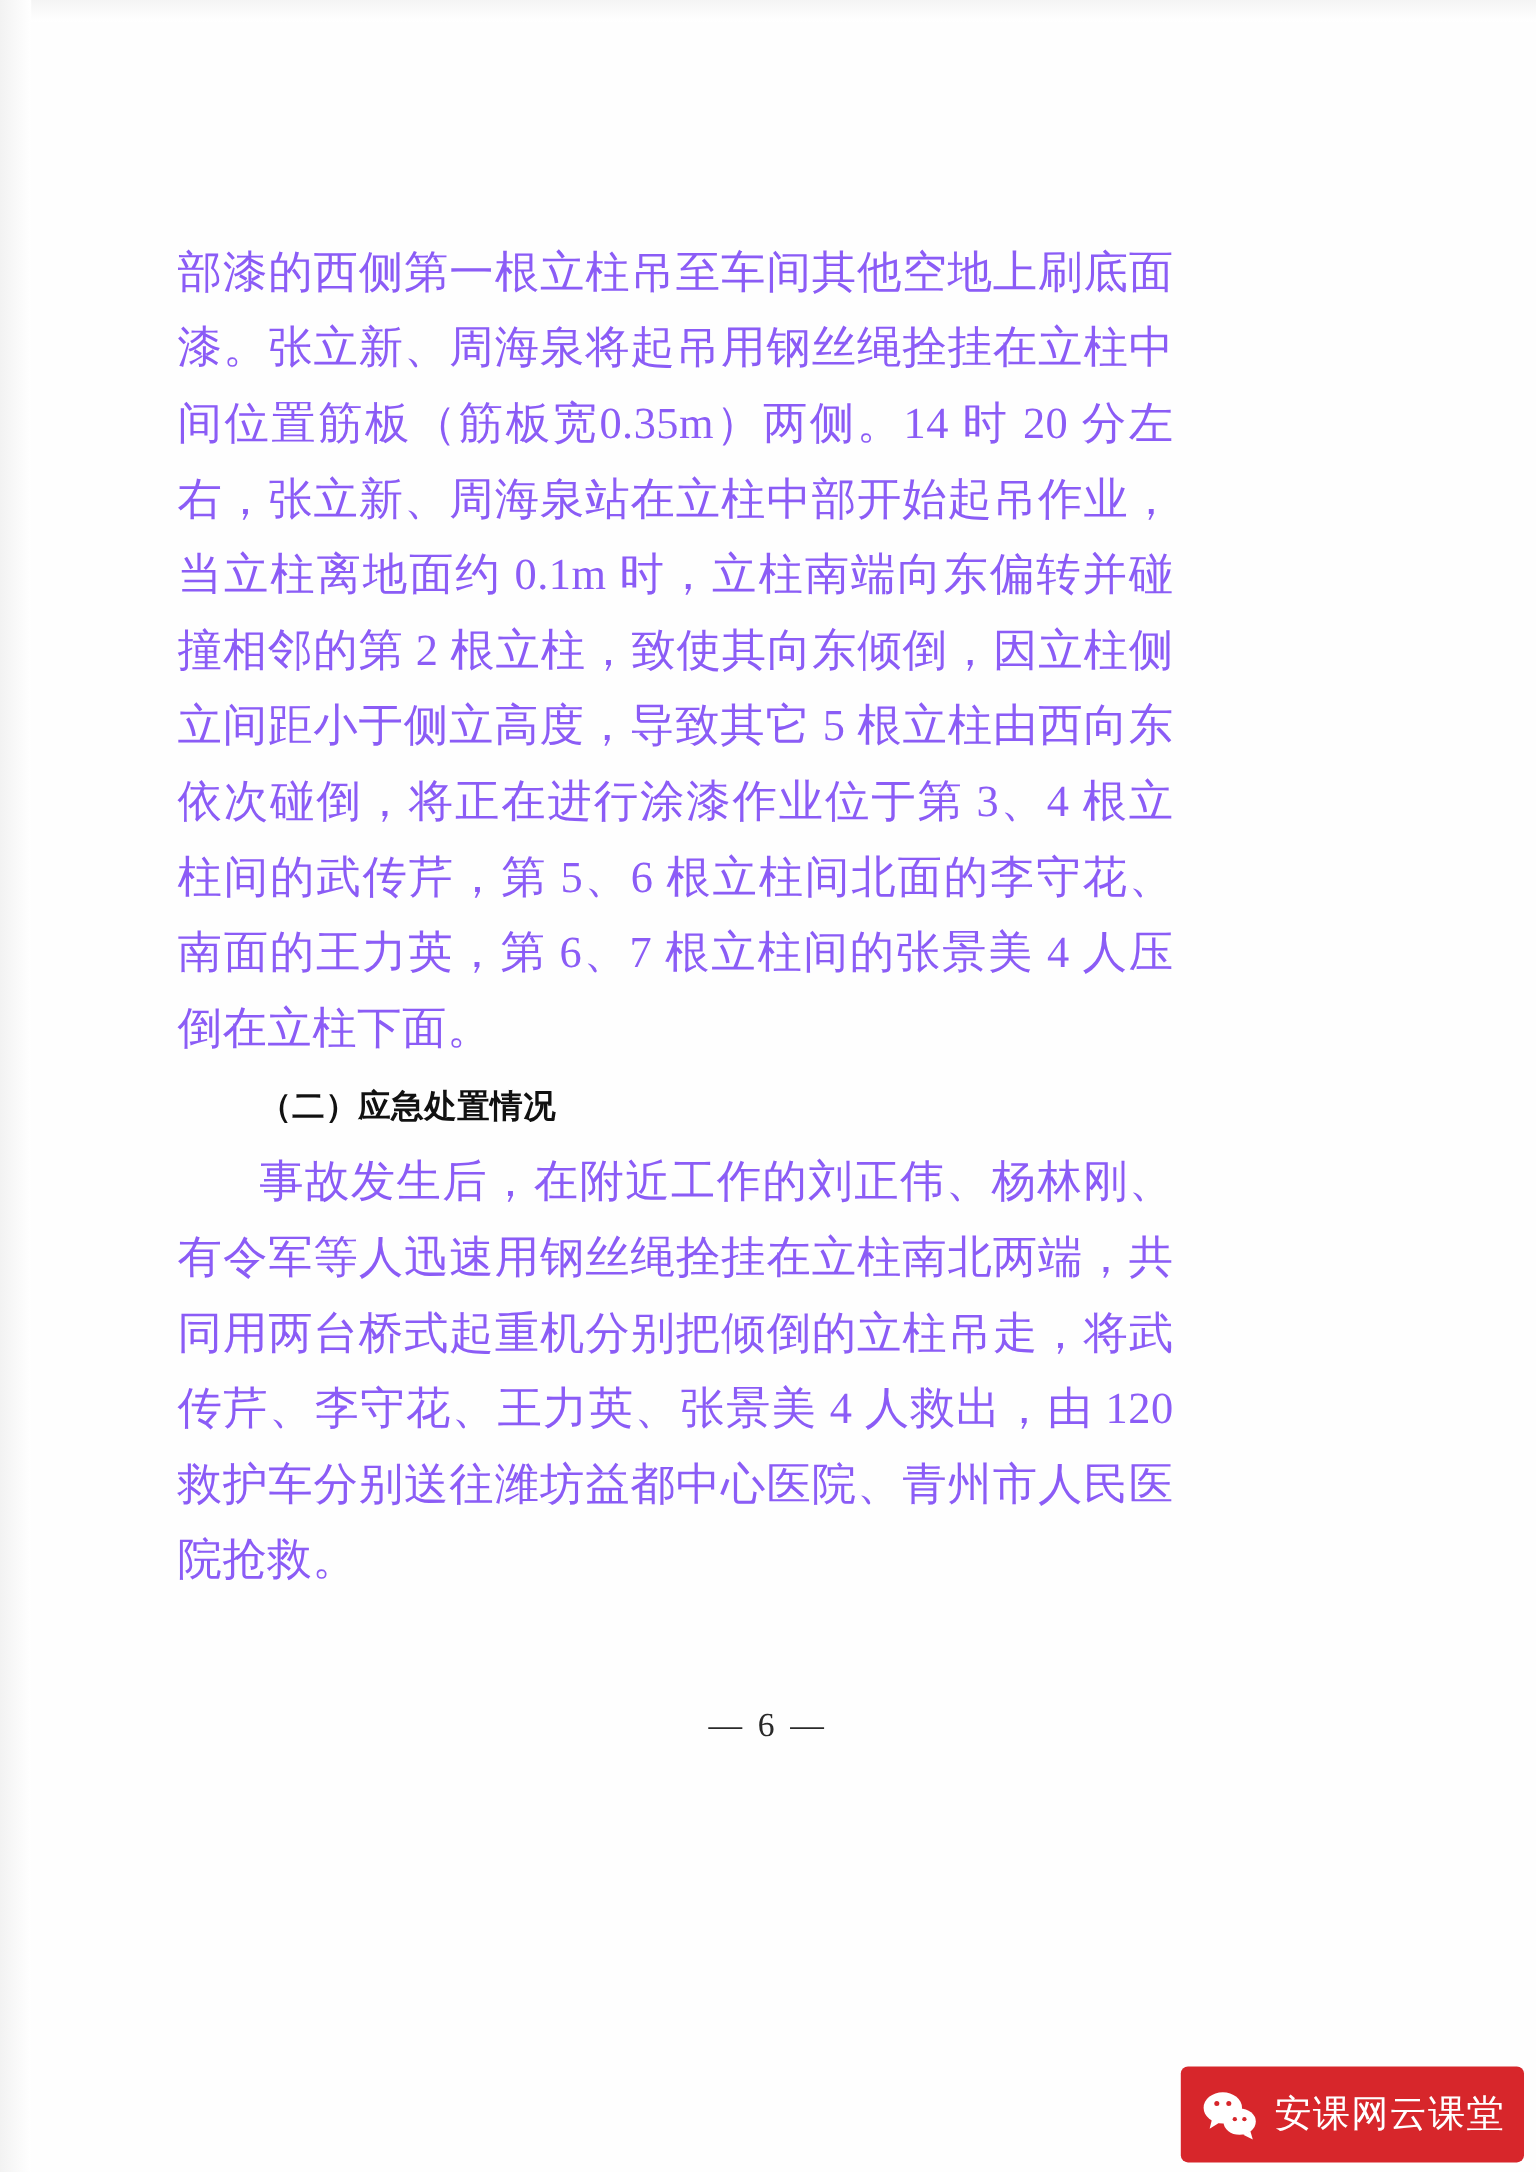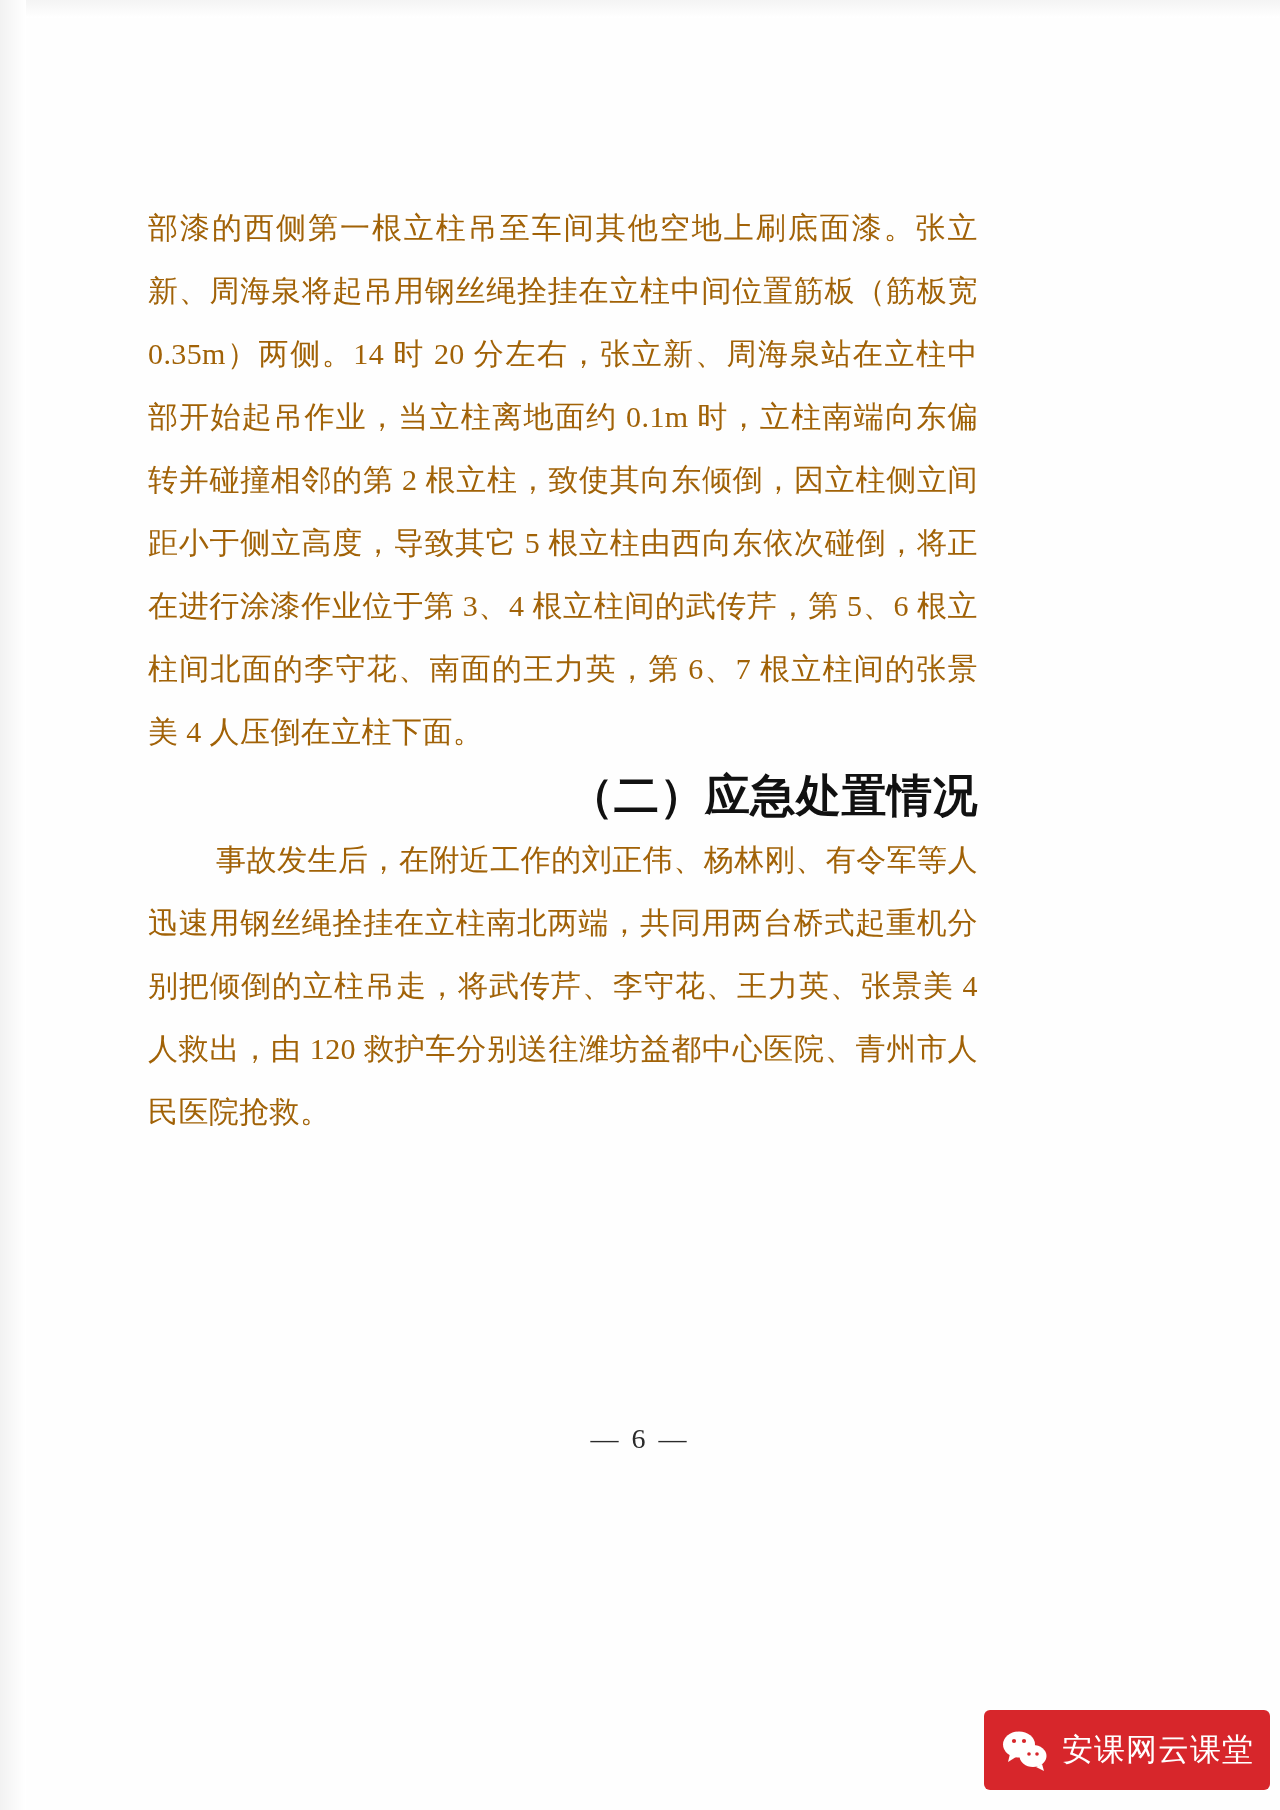--- a/index.html
+++ b/index.html
@@ -24,57 +24,56 @@
     background: #fefefe;
   }
   .body-block {
     position: absolute;
     left: 148px;
     top: 196px;
     width: 830px;
   }
   p.para {
     margin: 0 0 2px 0;
-    font-size: 30px;
+    font-size: 37px;
     line-height: 63px;
     text-align: justify;
     text-justify: inter-ideograph;
     letter-spacing: 0.4px;
-    color: #a16207;
+    color: #8b5cf6;
     font-family: "Liberation Serif", "DejaVu Serif", serif;
   }
   p.indent {
     text-indent: 68px;
   }
   p.heading {
     margin: 0;
-    font-size: 45px;
+    font-size: 27px;
     line-height: 63px;
     text-indent: 68px;
     font-weight: bold;
     color: #111111;
     letter-spacing: 0.5px;
-    text-align: right;
   }
   .page-number {
     position: absolute;
     left: 0;
     top: 1423px;
     width: 1280px;
     text-align: center;
     font-size: 28px;
     color: #2a2a2a;
     letter-spacing: 3px;
     font-family: "Liberation Serif", "DejaVu Serif", serif;
   }
   
   .brand-badge {
     position: absolute;
     right: 10px;
-    bottom: 20px;
+    bottom: 8px;
     width: 286px;
     height: 80px;
     background: #d7262b;
     border-radius: 6px;
     display: flex;
     align-items: center;
     padding-left: 14px;
     box-sizing: border-box;
     overflow: hidden;
   }

